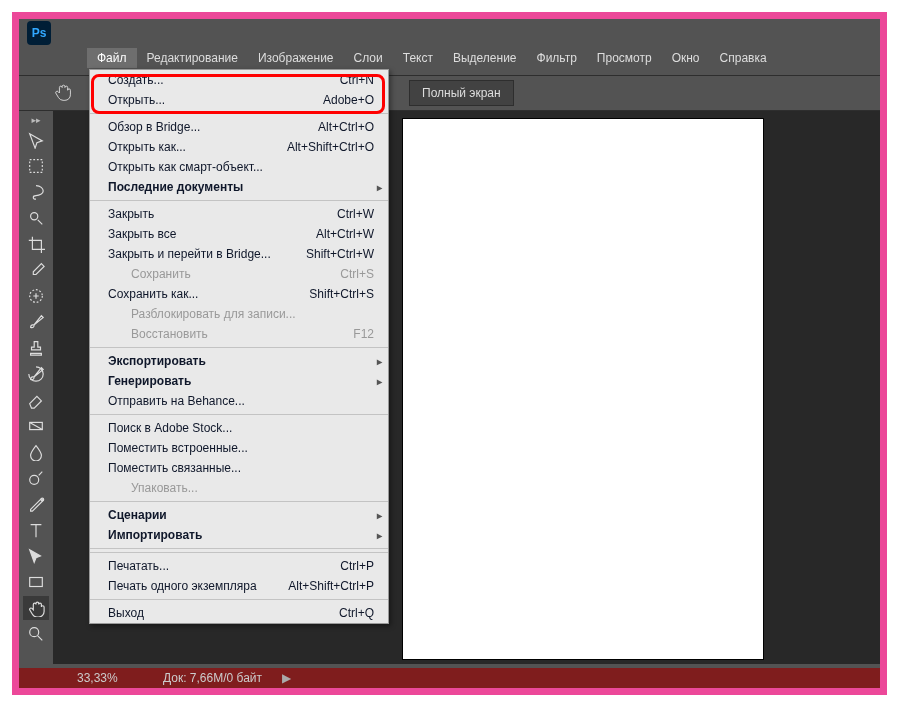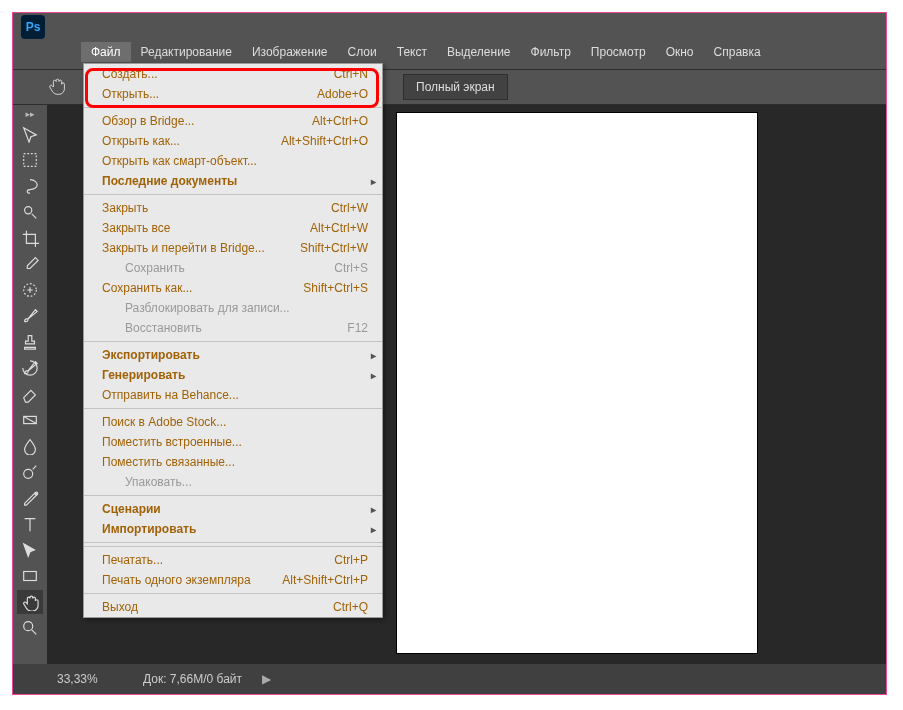--- a/index.html
+++ b/index.html
@@ -1,18 +1,18 @@
 <!DOCTYPE html>
 <html><head>
 <meta charset="utf-8">
 <style>
 * { margin:0; padding:0; box-sizing:border-box; font-family:"Segoe UI",Tahoma,sans-serif; font-size:12px; user-select:none; }
 html,body { width:903px; height:710px; background:#fff; overflow:hidden; }
 
-.app { position:relative; width:875px; height:683px; margin:12px; background:#535353; border:1px solid #ec4899; }
+.app { position:relative; width:875px; height:683px; margin:12px; background:#535353; border:7px solid #ec4899; }
 
 
 .titlebar { height:28px; background:#535353; display:flex; align-items:center; }
 .ps-icon { width:24px; height:24px; margin:0 8px; background:#001e36; border-radius:4px; display:flex; align-items:center; justify-content:center; color:#31a8ff; font-weight:bold; font-size:11px; }
 
 
 .menubar { height:22px; background:#535353; display:flex; align-items:center; padding-left:68px; position:absolute; top:28px; left:0; right:0; }
 .menubar .mitem { color:#ddd; padding:3px 10px; cursor:pointer; }
 .menubar .mitem.active { background:#6e6e6e; color:#fff; }
 
@@ -27,31 +27,31 @@
 .toolbar .tool { width:26px; height:24px; margin:1px 0; display:flex; align-items:center; justify-content:center; color:#ddd; cursor:pointer; position:relative; }
 .toolbar .tool.active { background:#3a3a3a; }
 .tool svg { width:18px; height:18px; stroke:#ddd; fill:none; stroke-width:1.3; }
 
 
 .canvas-area { position:absolute; top:92px; left:34px; right:0; bottom:24px; background:#282828; }
 .canvas { position:absolute; top:8px; left:350px; width:360px; height:540px; background:#fff; box-shadow:0 0 0 1px #000; }
 
 
 .dropdown { position:absolute; top:50px; left:70px; width:300px; background:#e9e9e9; border:1px solid #9a9a9a; box-shadow:2px 2px 5px rgba(0,0,0,.4); z-index:10; }
-.dropdown .row { display:flex; justify-content:space-between; align-items:center; padding:3px 14px 3px 18px; color:#a16207; cursor:pointer; position:relative; }
+.dropdown .row { display:flex; justify-content:space-between; align-items:center; padding:3px 14px 3px 18px; color:#0f172a; cursor:pointer; position:relative; }
 .dropdown .row.disabled { color:#999; cursor:default;padding-left:41px; }
 .dropdown .sep { height:1px; background:#c3c3c3; margin:3px 0; }
 .dropdown .sub::after { content:"▸"; position:absolute; right:6px; font-size:10px; color:#555; }
 .dropdown .row.sub { padding-right:32px;font-weight:bold; }
 
 
 .highlight-box { position:absolute; top:55px; left:72px; width:294px; height:40px; border:3px solid #ff0000; border-radius:8px; z-index:20; pointer-events:none; }
 
 
-.statusbar { position:absolute; bottom:0; left:0; right:0; height:30px; background:#404040; display:flex; align-items:center; color:#ccc; padding-left:44px; }
+.statusbar { position:absolute; bottom:0; left:0; right:0; height:20px; background:#7f1d1d; display:flex; align-items:center; color:#ccc; padding-left:58px; }
 .statusbar .zoom { width:62px; }
 .statusbar .doc { margin-left:24px; }
 .statusbar .chev { margin-left:20px; color:#aaa; }
 
 
 </style>
 </head>
 <body>
 
 <div class="app">

